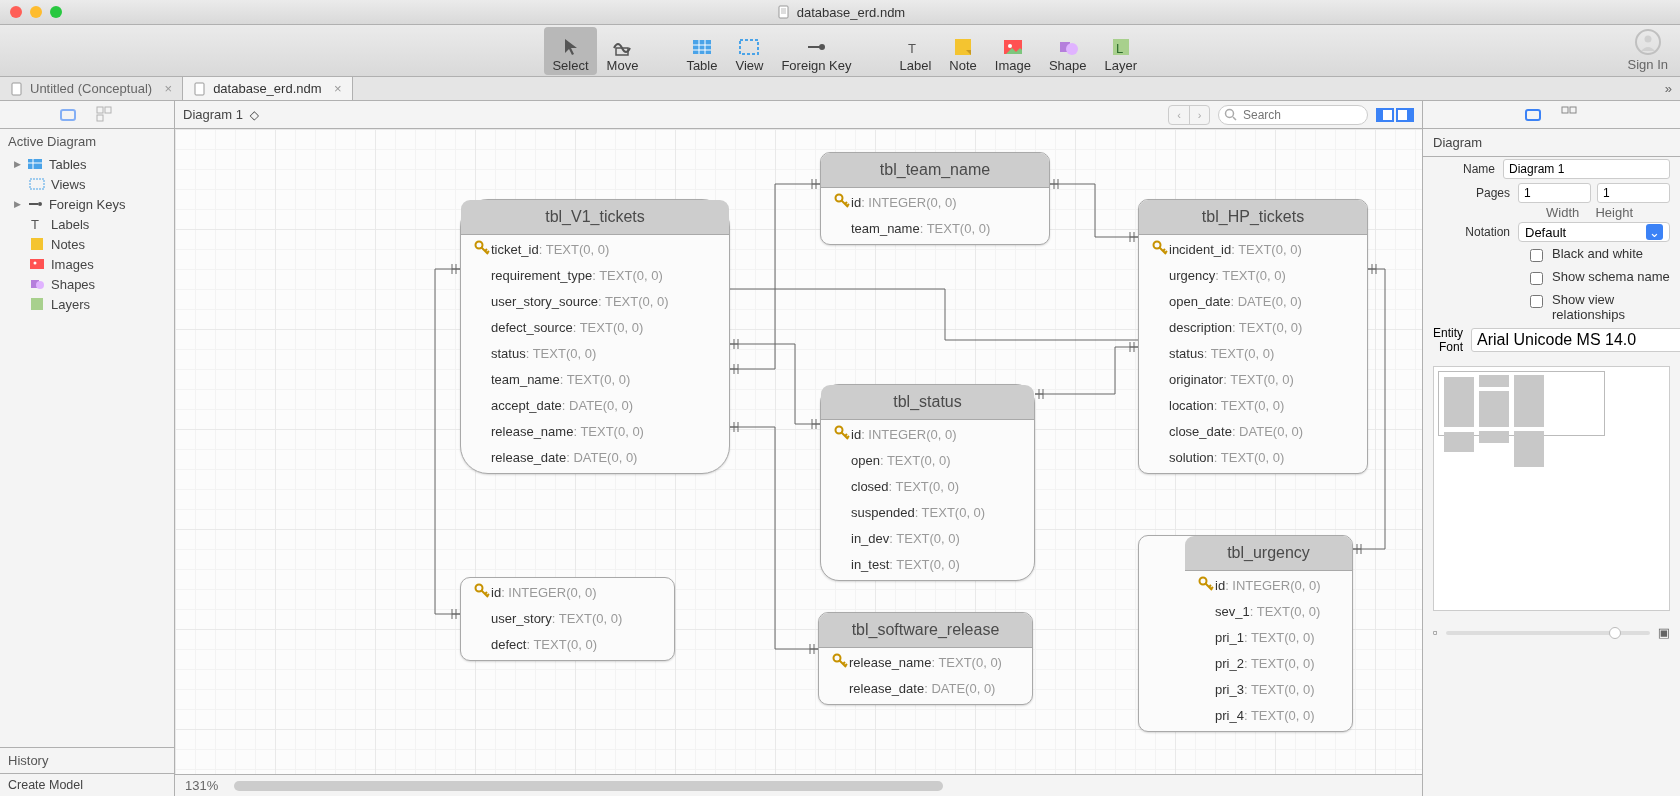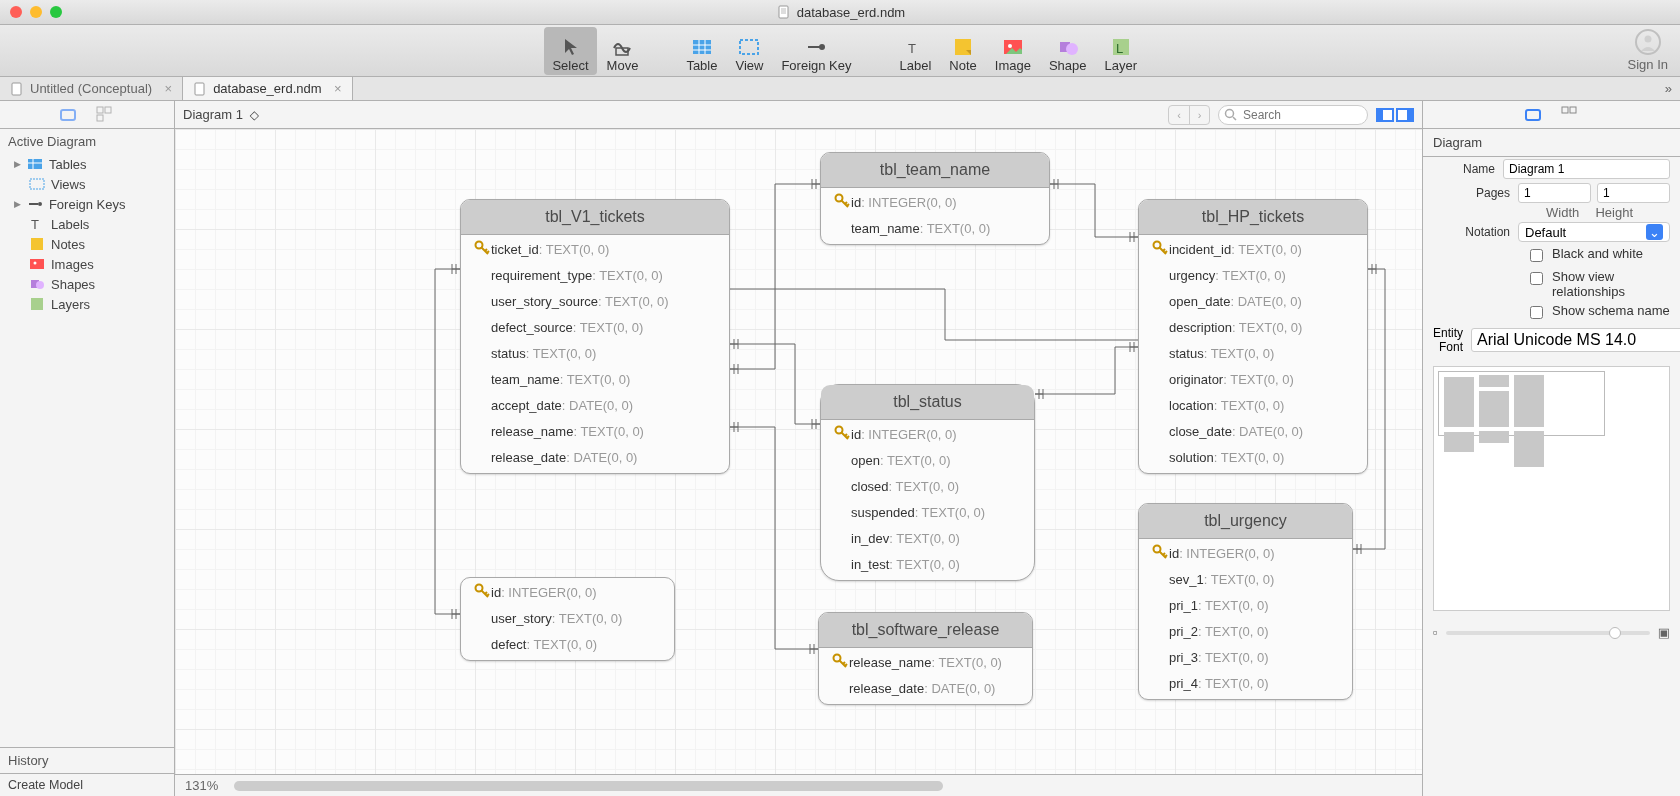--- a/index.html
+++ b/index.html
@@ -421,21 +421,21 @@
             <svg class="key keysvg" width="18" height="18">
               <circle cx="6" cy="6" r="3.5" fill="none" stroke="#c79200" stroke-width="2"></circle>
               <line x1="8" y1="8" x2="15" y2="15" stroke="#c79200" stroke-width="2"></line>
               <line x1="12" y1="12" x2="14" y2="10" stroke="#c79200" stroke-width="2"></line>
               <line x1="14" y1="14" x2="16" y2="12" stroke="#c79200" stroke-width="2"></line>
             </svg>
             <span class="nm">team_name</span>
             <span class="tp">: TEXT(0, 0)</span>
           </div>
         </div>
-        <div class="erd" style="left: 285px; top: 70px; width: 270px;">
+        <div class="erd" style="left: 285px; top: 70px; width: 270px; border-radius: 28px;">
           <div class="hdr">tbl_V1_tickets</div>
           <div class="row pk">
             <svg class="key keysvg" width="18" height="18">
               <circle cx="6" cy="6" r="3.5" fill="none" stroke="#c79200" stroke-width="2"></circle>
               <line x1="8" y1="8" x2="15" y2="15" stroke="#c79200" stroke-width="2"></line>
               <line x1="12" y1="12" x2="14" y2="10" stroke="#c79200" stroke-width="2"></line>
               <line x1="14" y1="14" x2="16" y2="12" stroke="#c79200" stroke-width="2"></line>
             </svg>
             <span class="nm">ticket_id</span>
             <span class="tp">: TEXT(0, 0)</span>
@@ -725,21 +725,21 @@
             <svg class="key keysvg" width="18" height="18">
               <circle cx="6" cy="6" r="3.5" fill="none" stroke="#c79200" stroke-width="2"></circle>
               <line x1="8" y1="8" x2="15" y2="15" stroke="#c79200" stroke-width="2"></line>
               <line x1="12" y1="12" x2="14" y2="10" stroke="#c79200" stroke-width="2"></line>
               <line x1="14" y1="14" x2="16" y2="12" stroke="#c79200" stroke-width="2"></line>
             </svg>
             <span class="nm">release_date</span>
             <span class="tp">: DATE(0, 0)</span>
           </div>
         </div>
-        <div class="erd" style="left: 963px; top: 374px; width: 215px;">
+        <div class="erd" style="left: 963px; top: 406px; width: 215px; padding-left: 46px;">
           <div class="hdr">tbl_urgency</div>
           <div class="row pk">
             <svg class="key keysvg" width="18" height="18">
               <circle cx="6" cy="6" r="3.5" fill="none" stroke="#c79200" stroke-width="2"></circle>
               <line x1="8" y1="8" x2="15" y2="15" stroke="#c79200" stroke-width="2"></line>
               <line x1="12" y1="12" x2="14" y2="10" stroke="#c79200" stroke-width="2"></line>
               <line x1="14" y1="14" x2="16" y2="12" stroke="#c79200" stroke-width="2"></line>
             </svg>
             <span class="nm">id</span>
             <span class="tp">: INTEGER(0, 0)</span>
@@ -836,25 +836,25 @@
           <span>Default</span>
           <span class="chev">⌄</span>
         </div>
     </div>
     <div class="chk">
         <input type="checkbox" style="">
         <span>Black and white</span>
       </div>
     <div class="chk">
         <input type="checkbox" style="">
-        <span>Show view relationships</span>
+        <span>Show schema name</span>
       </div>
     <div class="chk">
         <input type="checkbox" style="">
-        <span>Show schema name</span>
+        <span>Show view relationships</span>
       </div>
     <div class="entity-font-row">
       <label>Entity Font</label>
       <input value="Arial Unicode MS 14.0" style="">
       <span class="more">…</span>
     </div>
 
     <div class="minimap">
       <div style="position:absolute;left:4px;top:4px;right:64px;height:65px;border:1px solid #bbb"></div>
       <div class="mmrect" style="left:10px;top:10px;width:30px;height:50px"></div>

